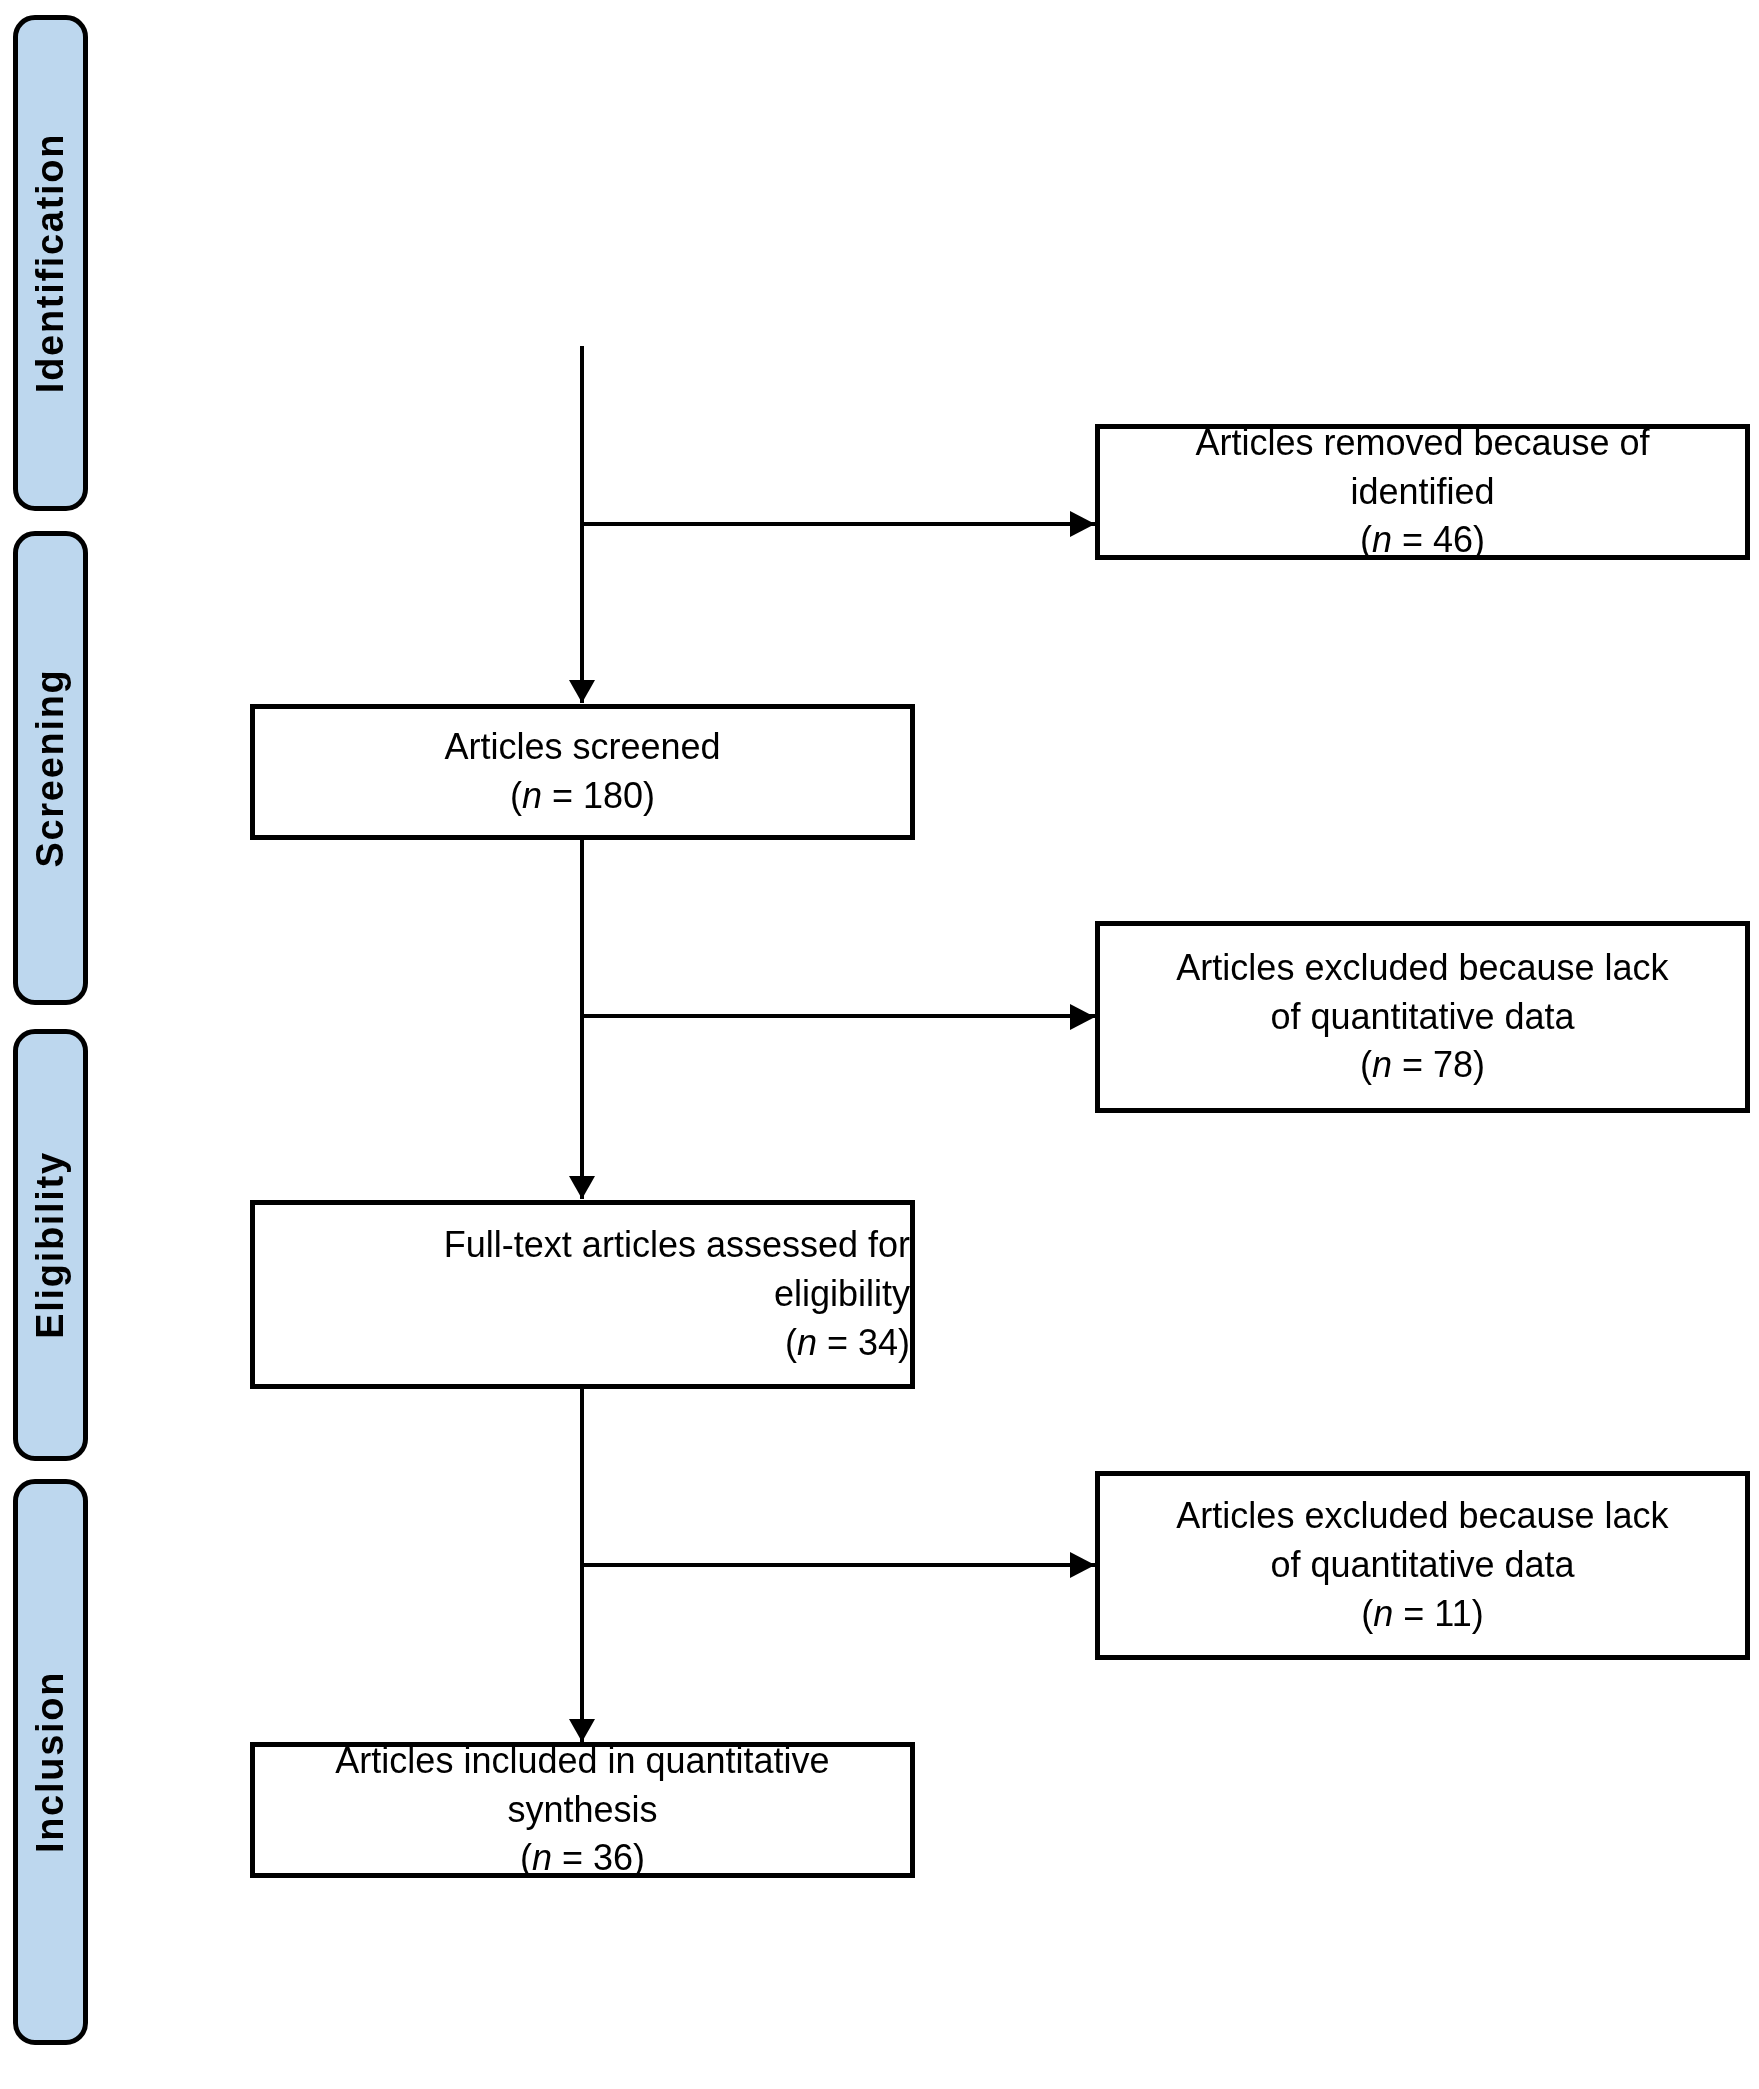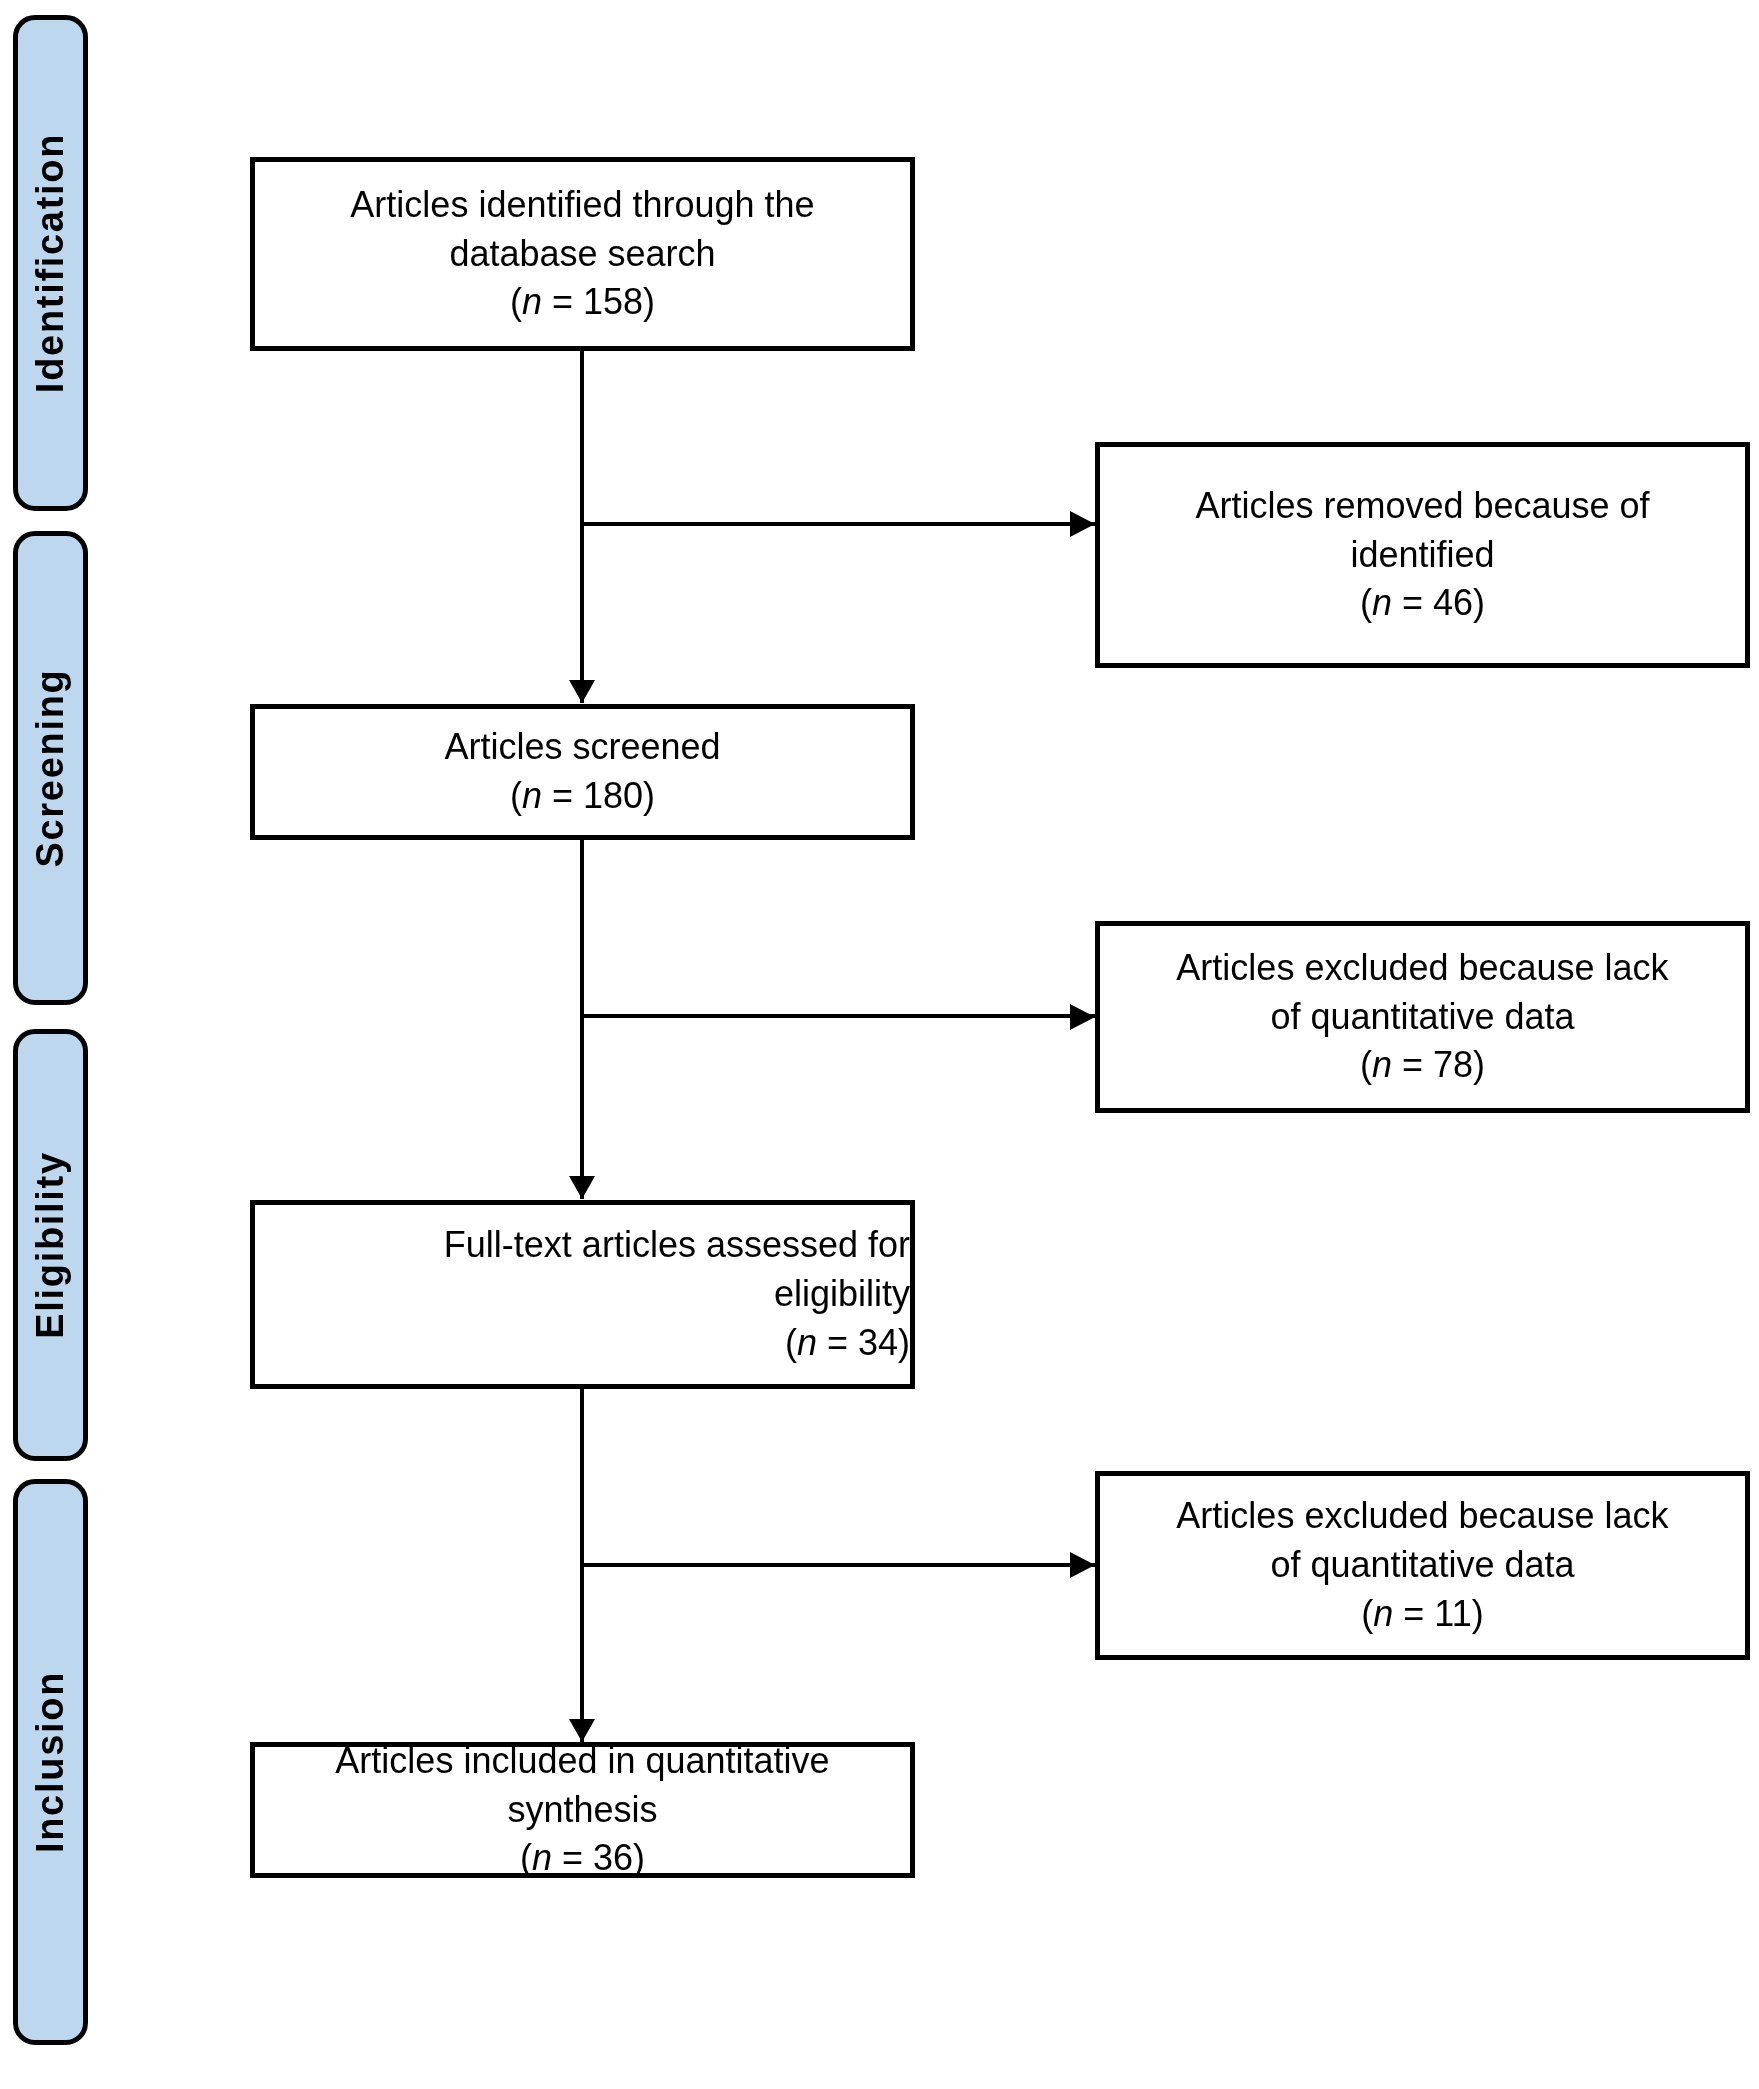--- a/index.html
+++ b/index.html
@@ -115,45 +115,40 @@
 
   <div class="hline" style="left:580px;top:522px;width:515px;"></div>
   <div class="arrow-right" style="left:1070px;top:511px;"></div>
 
   <div class="hline" style="left:580px;top:1014px;width:515px;"></div>
   <div class="arrow-right" style="left:1070px;top:1004px;"></div>
 
   <div class="hline" style="left:580px;top:1563px;width:515px;"></div>
   <div class="arrow-right" style="left:1070px;top:1552px;"></div>
 
-  <div class="box leftcol" style="top:157px;height:194px;">
-    <span class="bline">Articles identified through the</span>
-    <span class="bline">database search</span>
-    <div class="nline"><span>(</span><span class="nvar">n</span><span> = </span><span>158</span><span>)</span></div>
-  </div>
 
   <div class="box leftcol" style="top:704px;height:136px;">
     <span class="bline">Articles screened</span>
     <span class="bline"></span>
     <div class="nline"><span>(</span><span class="nvar">n</span><span> = </span><span>180</span><span>)</span></div>
   </div>
 
   <div class="box leftcol" style="top:1200px;height:189px;align-items:flex-end;">
     <span class="bline">Full-text articles assessed for</span>
     <span class="bline">eligibility</span>
     <div class="nline"><span>(</span><span class="nvar">n</span><span> = </span><span>34</span><span>)</span></div>
   </div>
 
   <div class="box leftcol" style="top:1742px;height:136px;">
     <span class="bline">Articles included in quantitative</span>
     <span class="bline">synthesis</span>
     <div class="nline"><span>(</span><span class="nvar">n</span><span> = </span><span>36</span><span>)</span></div>
   </div>
 
-  <div class="box rightcol" style="top:442px;height:226px;">
+  <div class="box rightcol" style="top:424px;height:136px;">
     <span class="bline">Articles removed because of</span>
     <span class="bline">identified</span>
     <div class="nline"><span>(</span><span class="nvar">n</span><span> = </span><span>46</span><span>)</span></div>
   </div>
 
   <div class="box rightcol" style="top:921px;height:192px;">
     <span class="bline">Articles excluded because lack</span>
     <span class="bline">of quantitative data</span>
     <div class="nline"><span>(</span><span class="nvar">n</span><span> = </span><span>78</span><span>)</span></div>
   </div>

